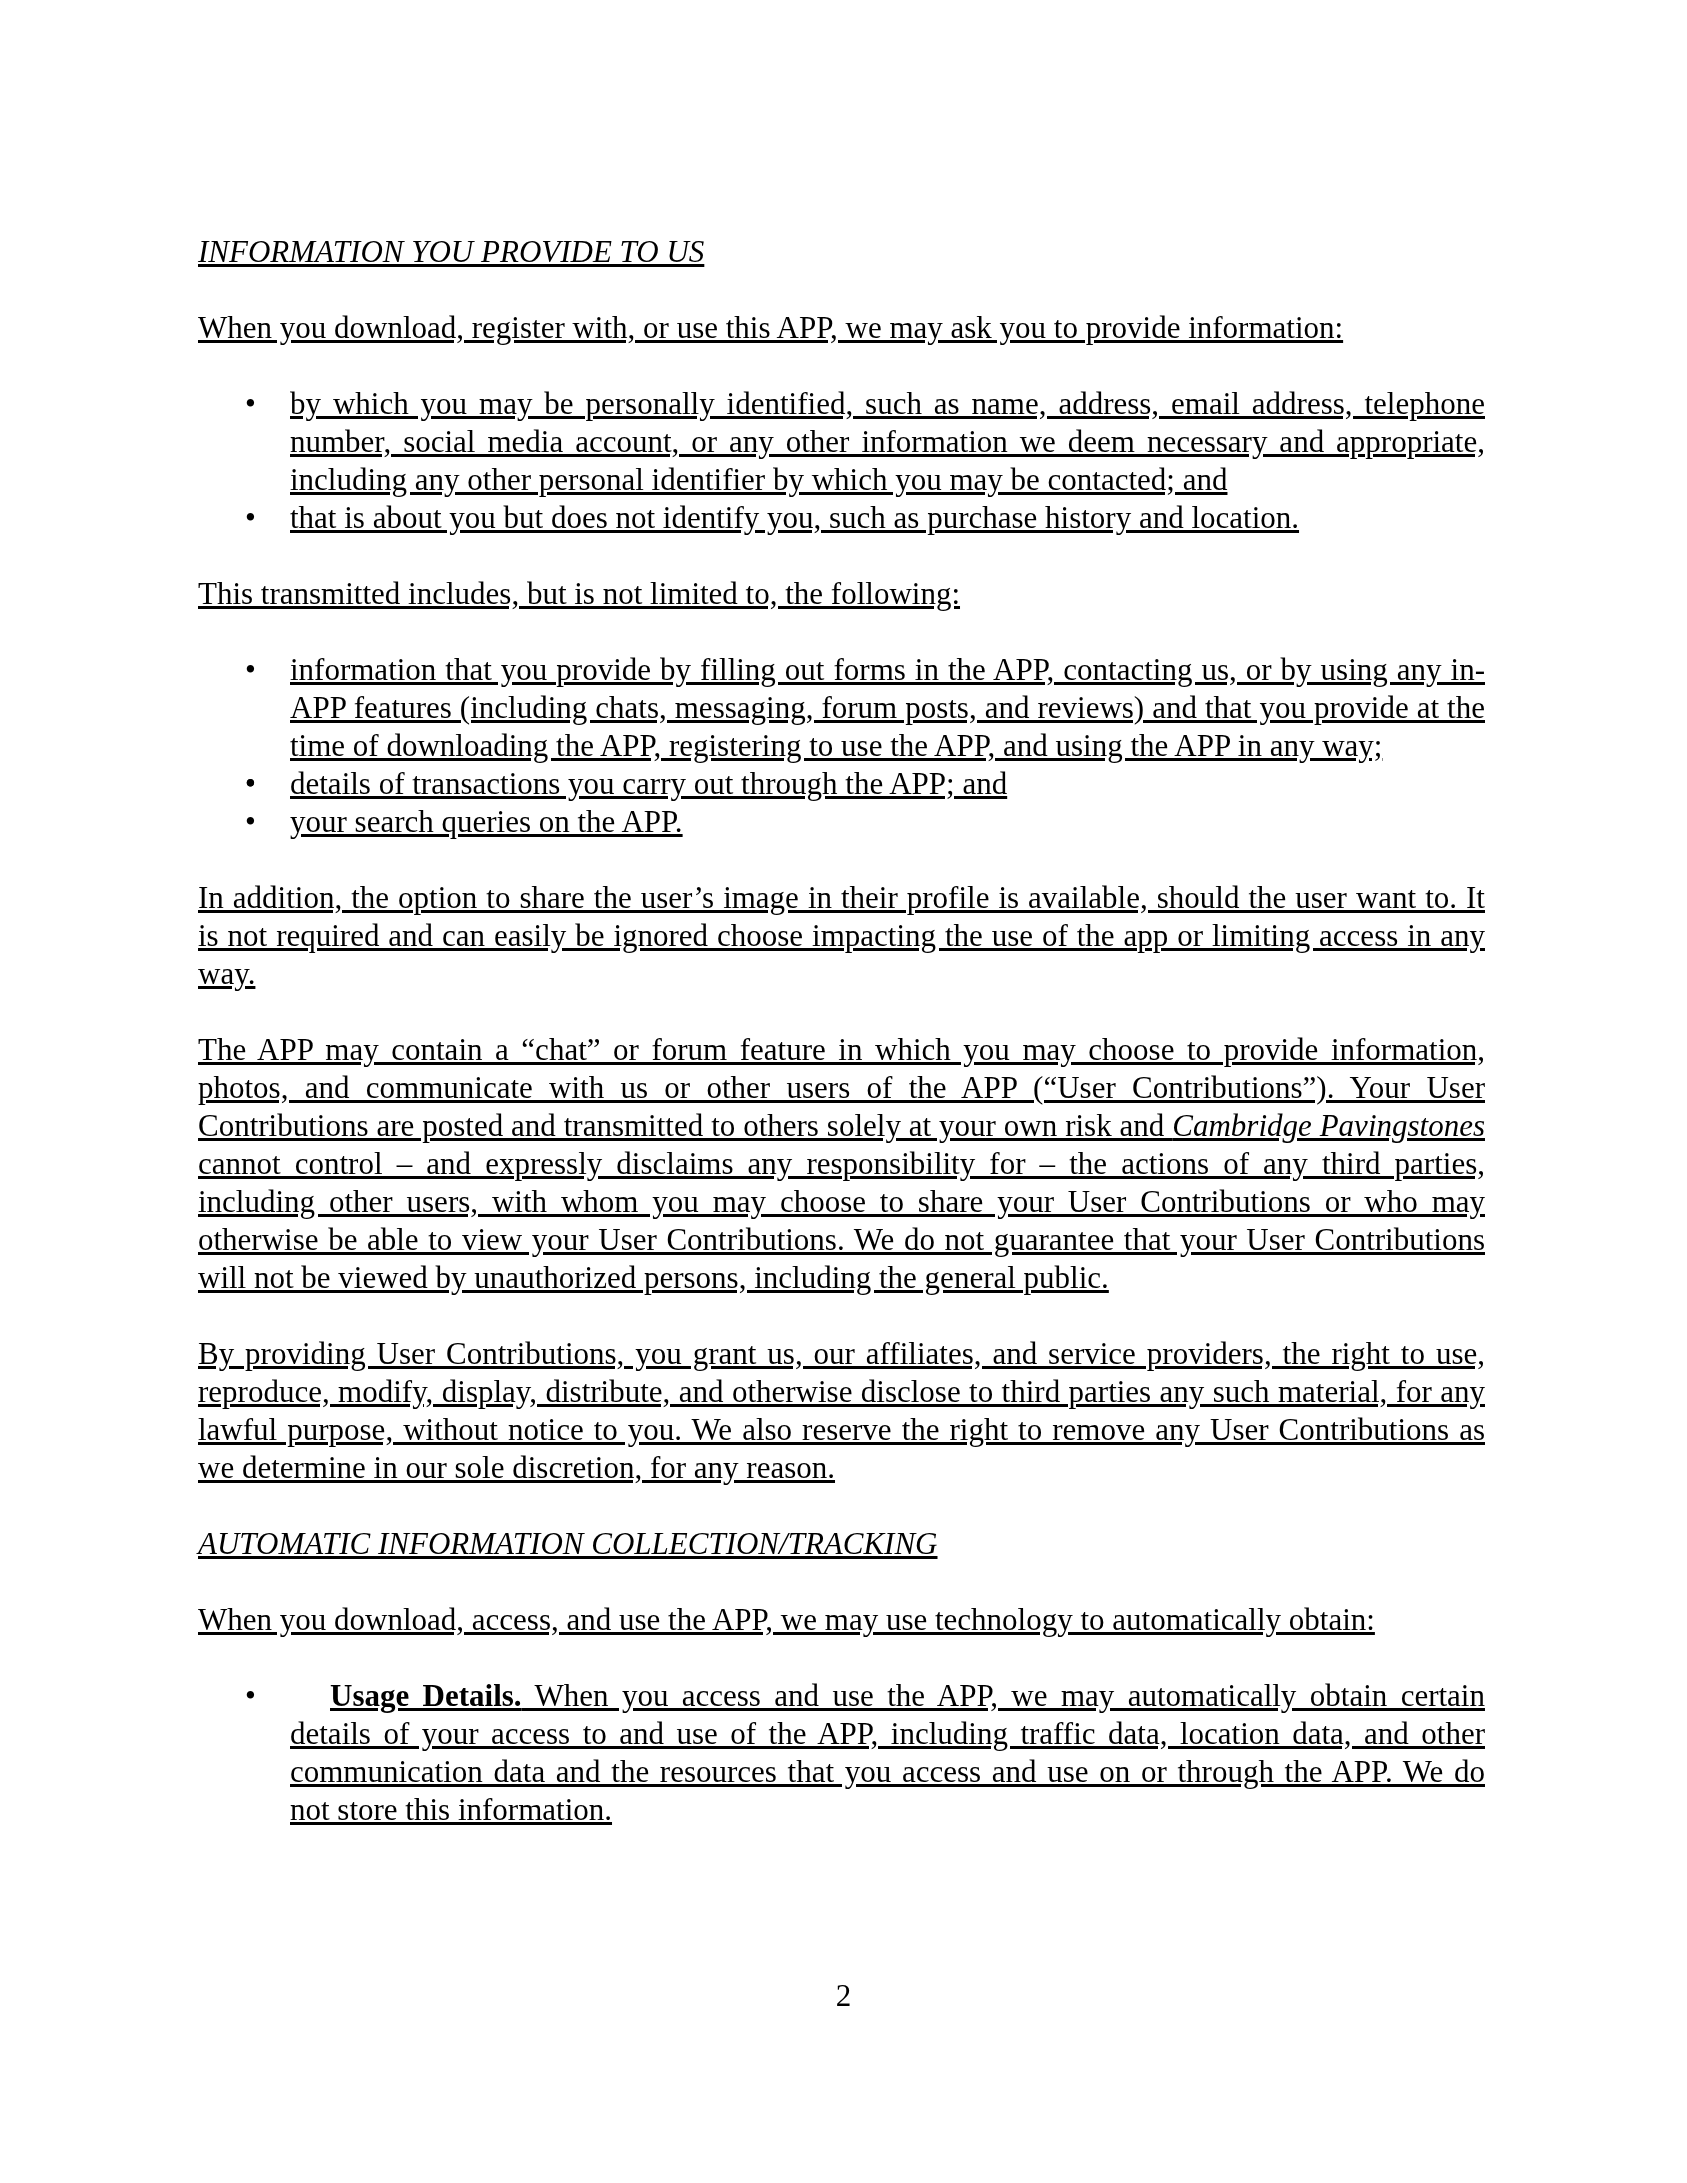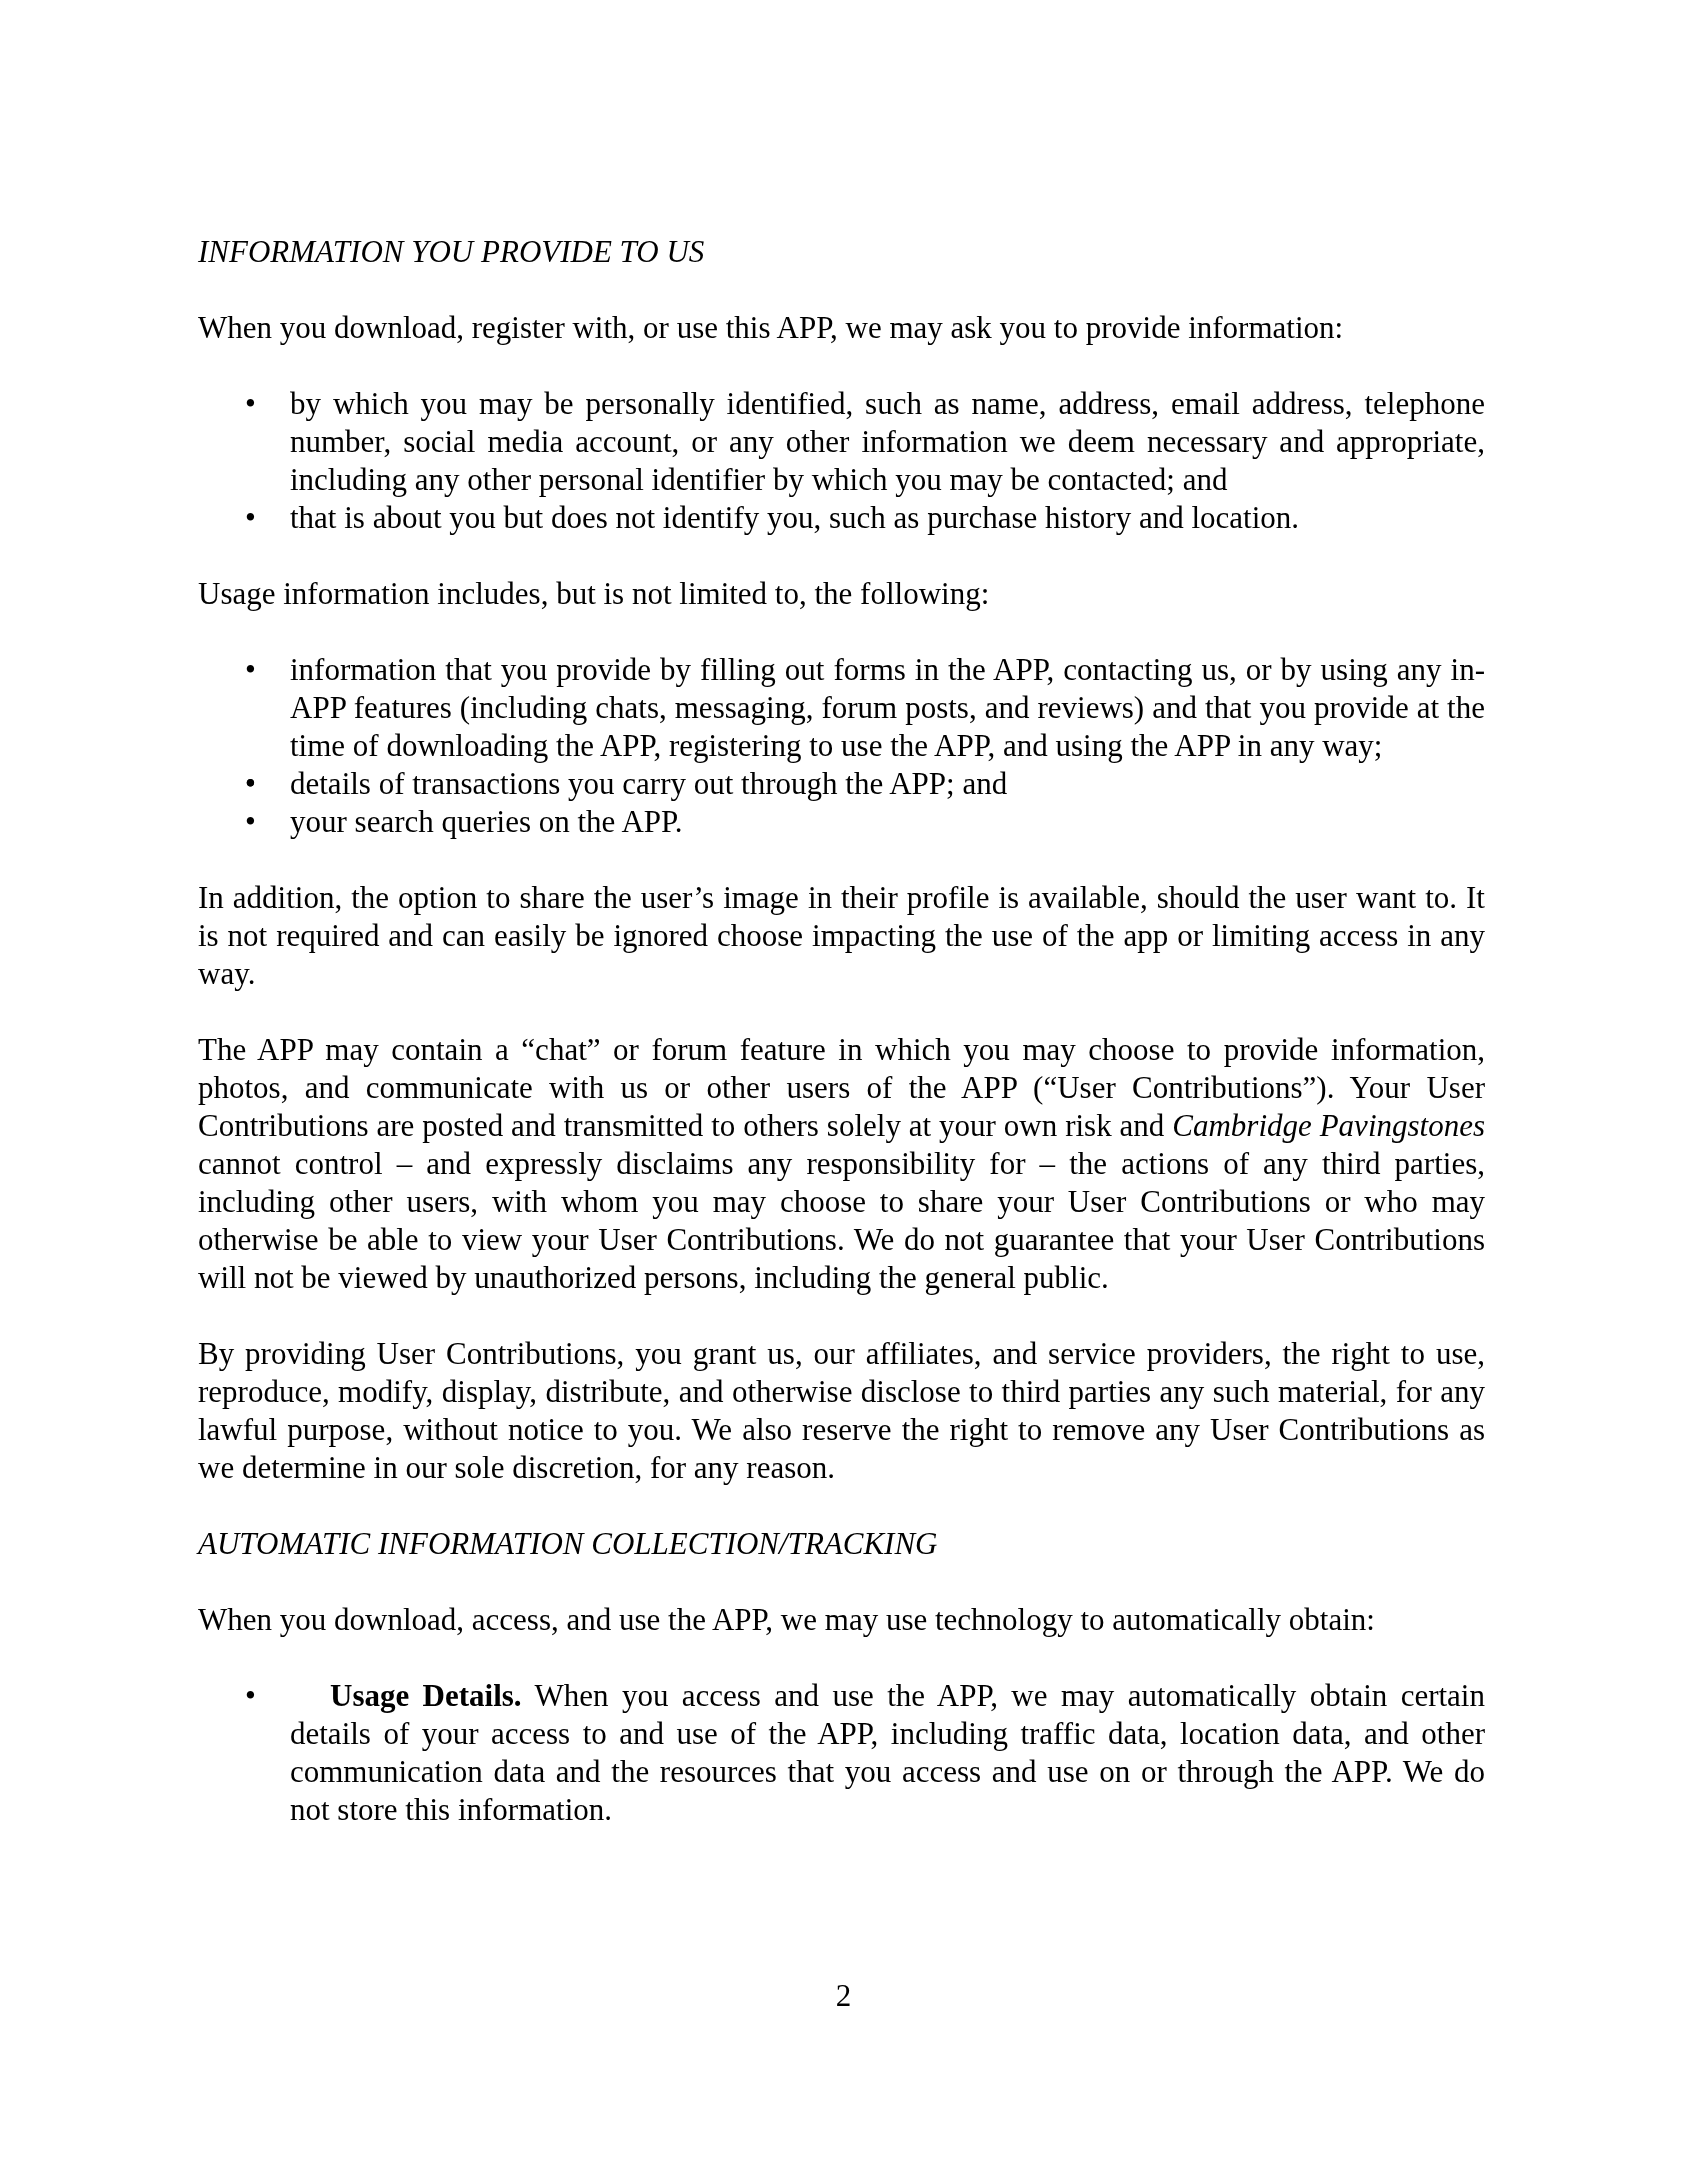--- a/index.html
+++ b/index.html
@@ -1,18 +1,18 @@
 <!DOCTYPE html>
 <html style="font-size:11px"><head>
 <meta charset="utf-8">
 <style>
   html, body { margin:0; padding:0; background:#ffffff; }
   body { width:1687px; height:2183px; position:relative; overflow:hidden;
          font-family:"Liberation Serif", "DejaVu Serif", serif; color:#000; }
-  .page { position:absolute; left:198px; top:233px; width:1287px; font-size:31px; line-height:38px; }
+  .page { position:absolute; left:198px; top:233px; width:1287px; font-size:31px; line-height:38px;text-decoration:underline; }
   .heading { font-style:italic; margin:0 0 38px 0; }
   .para { margin:10px 0 38px 0; text-align:justify; }
   ul.bullets { list-style:none; margin:0 0 38px 0; padding:0; }
   ul.bullets li { position:relative; padding-left:92px; text-align:justify; }
   ul.bullets li .bullet { position:absolute; left:47px; top:0; }
   .ital { font-style:italic; }
   .bold { font-weight:bold;margin-left:40px; }
   .page-number { position:absolute; left:0; width:1687px; top:1978px; text-align:center; font-size:31px; }
 </style>
 </head>
@@ -20,21 +20,21 @@
 
 <div class="page">
   <p class="heading">INFORMATION YOU PROVIDE TO US</p>
   <p class="para">When you download, register with, or use this APP, we may ask you to provide information:</p>
 
   <ul class="bullets">
     <li><span class="bullet">•</span><span>by which you may be personally identified, such as name, address, email address, telephone number, social media account, or any other information we deem necessary and appropriate, including any other personal identifier by which you may be contacted; and</span></li>
     <li><span class="bullet">•</span><span>that is about you but does not identify you, such as purchase history and location.</span></li>
   </ul>
 
-  <p class="para">Usage information includes, but is not limited to, the following:</p>
+  <p class="para">This transmitted includes, but is not limited to, the following:</p>
 
   <ul class="bullets">
     <li><span class="bullet">•</span><span>information that you provide by filling out forms in the APP, contacting us, or by using any in-APP features (including chats, messaging, forum posts, and reviews) and that you provide at the time of downloading the APP, registering to use the APP, and using the APP in any way;</span></li>
     <li><span class="bullet">•</span></li>
     <li><span class="bullet">•</span><span>details of transactions you carry out through the APP; and</span></li>
     <li><span class="bullet">•</span><span>your search queries on the APP.</span></li>
   </ul>
 
   <p class="para">In addition, the option to share the user’s image in their profile is available, should the user want to. It is not required and can easily be ignored choose impacting the use of the app or limiting access in any way.</p>
 

